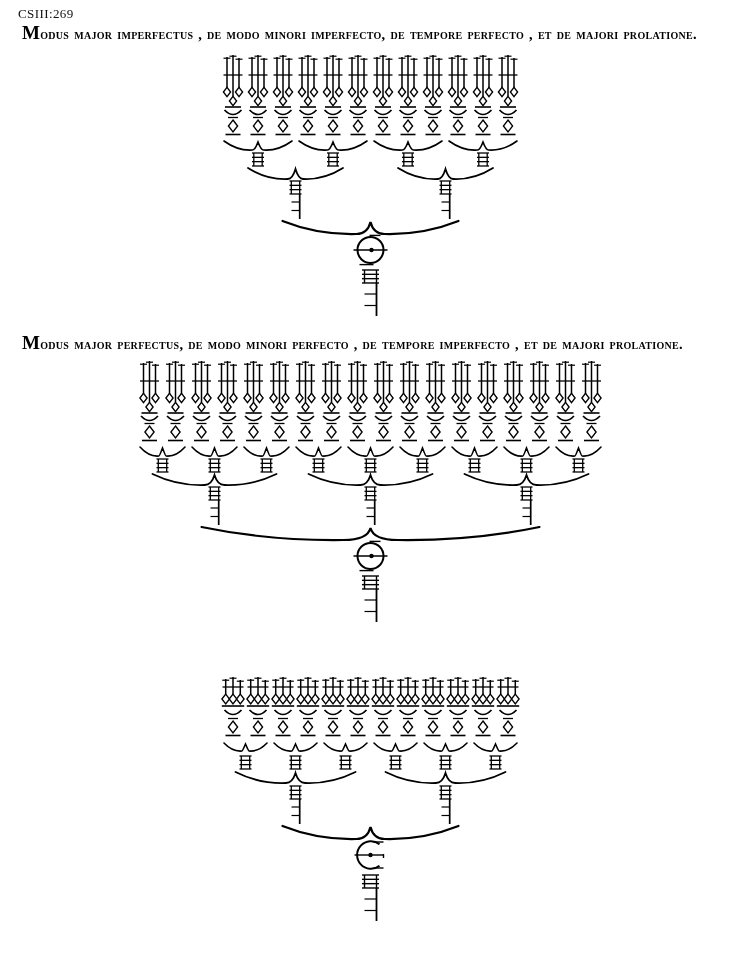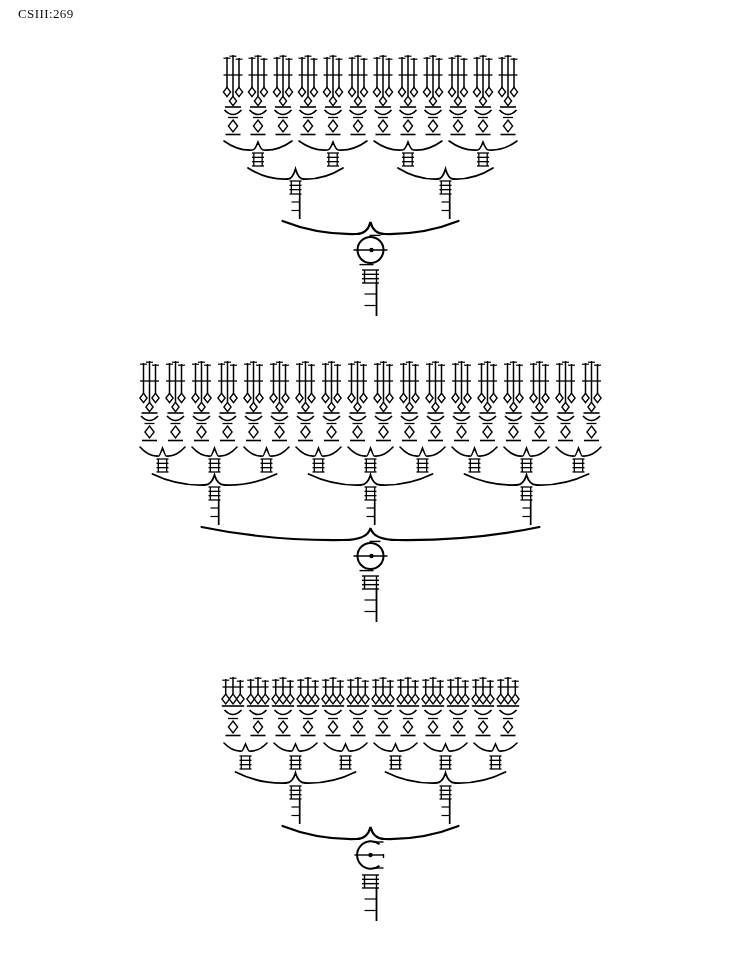--- a/index.html
+++ b/index.html
@@ -36,20 +36,21 @@
   #sec3 .tree-svg{top:32px;}
 </style>
 </head>
 <body>
 
 <div class="page">
 
   <div class="page-label">CSIII:269</div>
 
   <section class="section" id="sec1">
+    <h2 class="section-heading">Modus major imperfectus , de modo minori imperfecto, de tempore perfecto , et de majori prolatione.</h2>
     <svg class="tree-svg" width="751" height="270" viewBox="0 0 751 270">
         <g>
           <line x1="227" y1="2" x2="227" y2="33" stroke="#000000" stroke-width="1.5"></line>
           <line x1="223.5" y1="3.2" x2="230.5" y2="3.2" stroke="#000000" stroke-width="1.2"></line>
           <path d="M227 32.4 L230.6 37 L227 41.6 L223.4 37 Z" fill="#fff" stroke="#000000" stroke-width="1.35"></path>
           <line x1="233" y1="0" x2="233" y2="41.5" stroke="#000000" stroke-width="1.5"></line>
           <line x1="229.5" y1="1.2" x2="236.5" y2="1.2" stroke="#000000" stroke-width="1.2"></line>
           <path d="M233 41.4 L236.6 46 L233 50.6 L229.4 46 Z" fill="#fff" stroke="#000000" stroke-width="1.35"></path>
           <line x1="239" y1="3" x2="239" y2="33" stroke="#000000" stroke-width="1.5"></line>
           <line x1="235.5" y1="4.2" x2="242.5" y2="4.2" stroke="#000000" stroke-width="1.2"></line>
@@ -304,20 +305,21 @@
           <line x1="364.5" y1="215" x2="364.5" y2="228" stroke="#000000" stroke-width="1.4"></line>
           <line x1="376.5" y1="215" x2="376.5" y2="228" stroke="#000000" stroke-width="1.4"></line>
           <line x1="376.5" y1="228" x2="376.5" y2="261" stroke="#000000" stroke-width="1.8"></line>
           <line x1="364.5" y1="239" x2="376.5" y2="239" stroke="#000000" stroke-width="1.2"></line>
           <line x1="364.5" y1="250.5" x2="376.5" y2="250.5" stroke="#000000" stroke-width="1.2"></line>
         </g>
       </svg>
   </section>
 
   <section class="section" id="sec2">
+    <h2 class="section-heading">Modus major perfectus, de modo minori perfecto , de tempore imperfecto , et de majori prolatione.</h2>
     <svg class="tree-svg" width="751" height="270" viewBox="0 0 751 270">
         <g>
           <line x1="143.5" y1="2" x2="143.5" y2="33" stroke="#000000" stroke-width="1.5"></line>
           <line x1="140" y1="3.2" x2="147" y2="3.2" stroke="#000000" stroke-width="1.2"></line>
           <path d="M143.5 32.4 L147.1 37 L143.5 41.6 L139.9 37 Z" fill="#fff" stroke="#000000" stroke-width="1.35"></path>
           <line x1="149.5" y1="0" x2="149.5" y2="41.5" stroke="#000000" stroke-width="1.5"></line>
           <line x1="146" y1="1.2" x2="153" y2="1.2" stroke="#000000" stroke-width="1.2"></line>
           <path d="M149.5 41.4 L153.1 46 L149.5 50.6 L145.9 46 Z" fill="#fff" stroke="#000000" stroke-width="1.35"></path>
           <line x1="155.5" y1="3" x2="155.5" y2="33" stroke="#000000" stroke-width="1.5"></line>
           <line x1="152" y1="4.2" x2="159" y2="4.2" stroke="#000000" stroke-width="1.2"></line>

